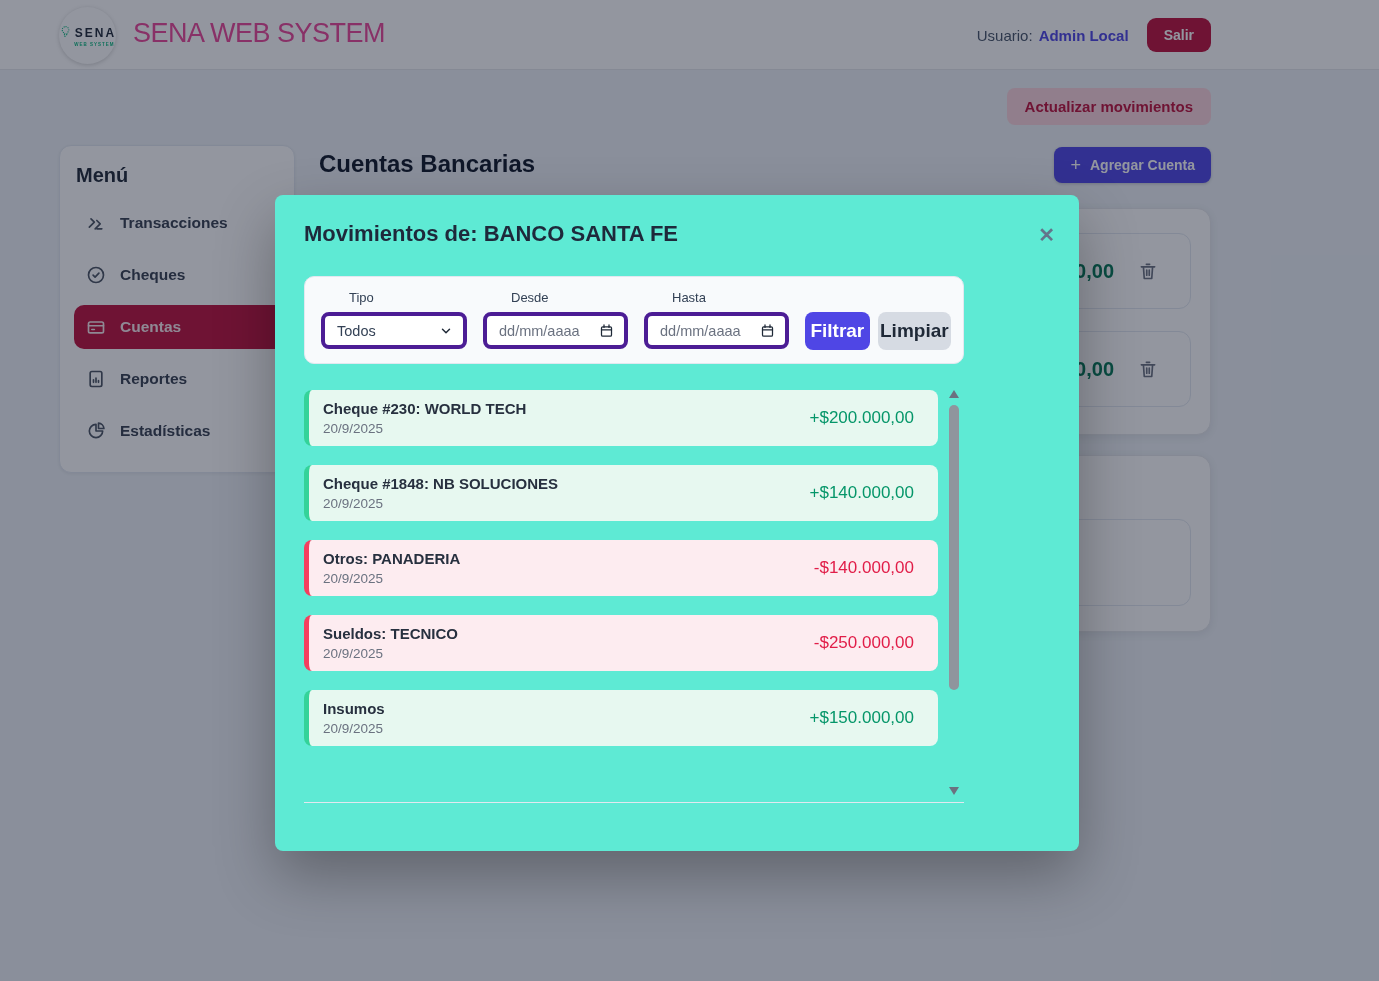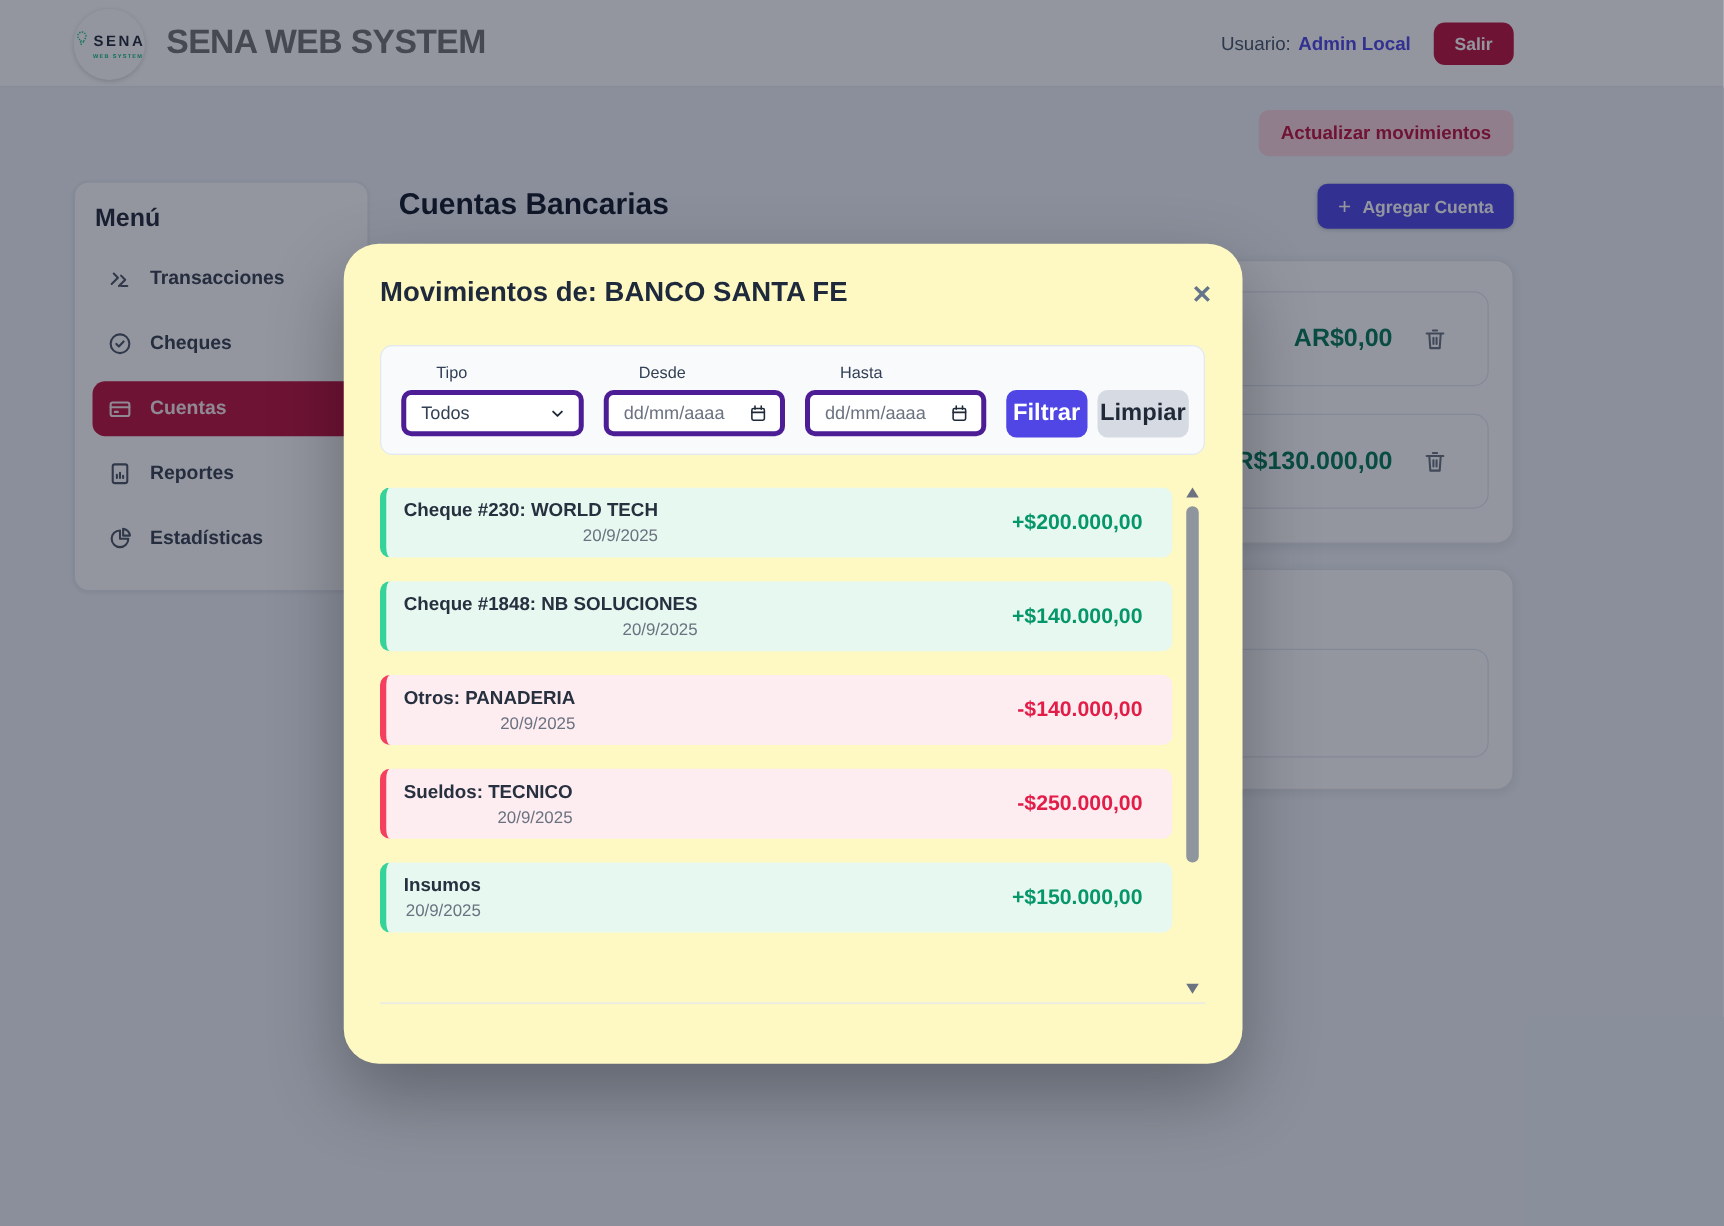--- a/index.html
+++ b/index.html
@@ -13,22 +13,22 @@
   
   .header { position:absolute; top:0; left:0; width:1379px; height:70px;
     background:#fff; border-bottom:1px solid #e5e7eb; z-index:2; }
   .logo { position:absolute; left:59px; top:7px; width:57px; height:57px;
     border-radius:50%; background:#fff; box-shadow:0 1px 4px rgba(0,0,0,.18);
     display:flex; flex-direction:column; align-items:center; justify-content:center; }
   .logo-inner { display:flex; align-items:center; gap:3px; }
   .logo-bulb { color:#10b981; }
   .logo-text { font-size:12px; font-weight:700; letter-spacing:2px; color:#1f2937; }
   .logo-sub { font-size:4.5px; font-weight:700; letter-spacing:1px; color:#10b981; margin-left:14px; }
-  .app-title { position:absolute; left:133px; top:18px; font-size:27px; font-weight:700;
-    letter-spacing:-.5px; color:#737373; }
+  .app-title { position:absolute; left:133px; top:18px; font-size:27px; font-weight:400;
+    letter-spacing:-.5px; color:#ec4899; }
   .user-area { position:absolute; right:168px; top:0; height:70px;
     display:flex; align-items:center; gap:6px; font-size:15px; }
   .user-label { color:#475569; }
   .user-name { color:var(--primary,#4f46e5); font-weight:600; text-decoration:none; cursor:pointer; }
   .logout-btn { margin-left:12px; background:var(--danger,#be123c); color:#fff;
     border:none; border-radius:9px; padding:9px 17px; font-size:14px; font-weight:700; cursor:pointer;
     font-family:inherit; }
 
   
   .refresh-btn { position:absolute; right:168px; top:88px; height:37px;
@@ -62,22 +62,22 @@
   .group-card.c1 { top:208px; height:227px; }
   .group-card.c2 { top:455px; height:177px; }
   .acct-row { position:absolute; left:16px; width:855px; background:#fff;
     border:1px solid #e2e8f0; border-radius:12px; display:flex; align-items:center;
     justify-content:flex-end; gap:24px; padding-right:32px; }
   .acct-balance { font-size:20px; font-weight:800; color:var(--balance,#047857); }
   .trash-btn { background:none; border:none; color:#6b7280; cursor:pointer; display:flex; }
 
   
   .overlay { position:absolute; inset:0; background:rgba(15,23,42,.45); z-index:10; }
-  .modal { position:absolute; left:275px; top:195px; width:719px; height:656px;
-    background:#fef9c3; border-radius:28px; z-index:20;
+  .modal { position:absolute; left:275px; top:195px; width:804px; height:656px;
+    background:#5eead4; border-radius:8px; z-index:20;
     box-shadow:0 25px 60px rgba(0,0,0,.30); }
   .modal-title { position:absolute; left:29px; top:26px; font-size:22px; font-weight:800; color:#1e293b; }
   .modal-close { position:absolute; right:24px; top:28px; background:none; border:none;
     font-size:20px; font-weight:700; color:#64748b; cursor:pointer; font-family:inherit; }
 
   .filter-box { position:absolute; left:29px; top:81px; width:660px; height:88px;
     background:#f8fafc; border:1px solid #e2e8f0; border-radius:10px;
     display:flex; gap:16px; padding:13px 12px 13px 16px; }
   .field { display:flex; flex-direction:column; }
   .field label { font-size:13px; color:#334155; margin-bottom:7px;margin-left:28px; }
@@ -88,28 +88,28 @@
   .control.date { width:145px; color:#6b7280; }
   .control .cal, .control .chev { display:flex; color:#1f2937; }
   .fbtn { align-self:flex-end; height:38px; border:none; border-radius:8px;
     font-size:19px; font-weight:700; cursor:pointer; font-family:inherit; }
   .fbtn.filter { width:74px; background:var(--primary,#4f46e5); color:#fff; }
   .fbtn.clear { width:84px; background:#d6dbe3; color:#1f2937; margin-left:-8px; }
 
   .mov-list { position:absolute; left:29px; top:195px; width:634px; height:410px;
     overflow:hidden; display:flex; flex-direction:column; gap:19px; }
   .mov-row { flex:0 0 56px; border-radius:8px; display:flex; align-items:center;
-    justify-content:space-between; padding:0 24px 0 14px;text-align:right; }
+    justify-content:space-between; padding:0 24px 0 14px; }
   .mov-row.credit { background:var(--positive-soft,#e7f8f0);
     border-left:5px solid var(--positive-border,#34d399); }
   .mov-row.debit { background:var(--negative-soft,#fdecf0);
     border-left:5px solid var(--negative-border,#f43f5e); }
   .mov-title { font-size:15px; font-weight:700; color:#27303f; }
   .mov-date { font-size:13.5px; color:#6b7280; margin-top:4px; }
-  .mov-amount { font-size:17px; font-weight:700; }
+  .mov-amount { font-size:17px; font-weight:400; }
   .credit .mov-amount { color:var(--positive,#059669); }
   .debit .mov-amount { color:var(--negative,#e11d48); }
   .list-divider { position:absolute; left:29px; top:607px; width:660px; height:0;
     border-top:1px solid #e2e8f0; }
 
   
   .scrollbar { position:absolute; left:671px; top:193px; width:16px; height:409px; }
   .sb-up, .sb-down { position:absolute; left:3px; width:0; height:0;
     border-left:5px solid transparent; border-right:5px solid transparent; cursor:pointer; }
   .sb-up { top:2px; border-bottom:8px solid #6b7280; }

